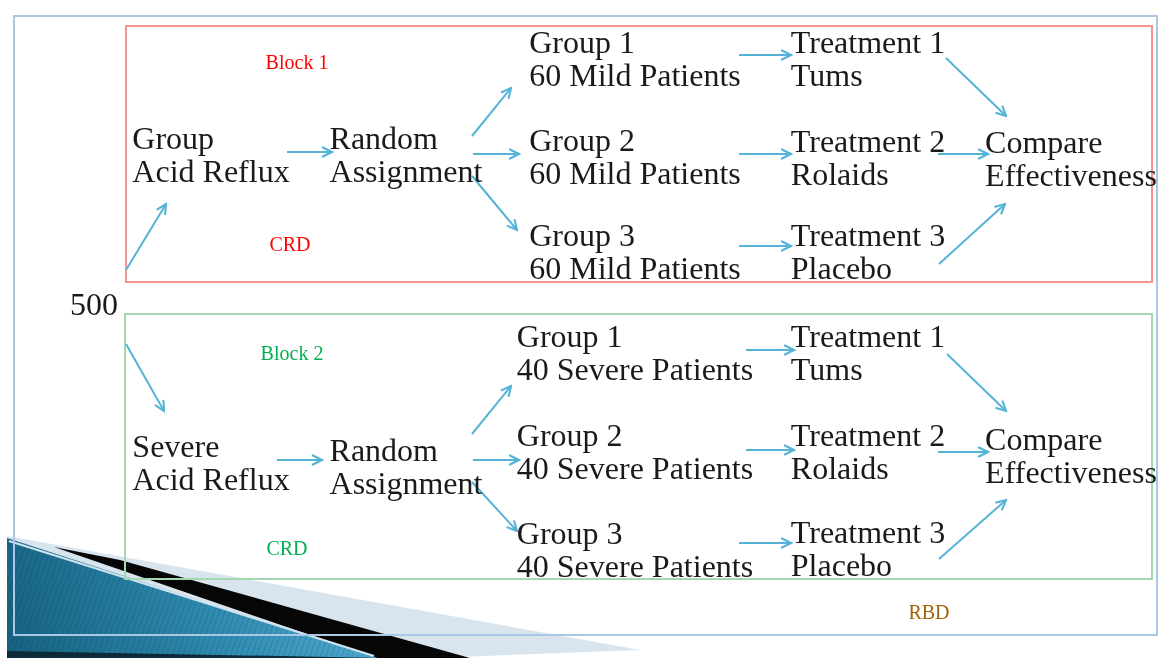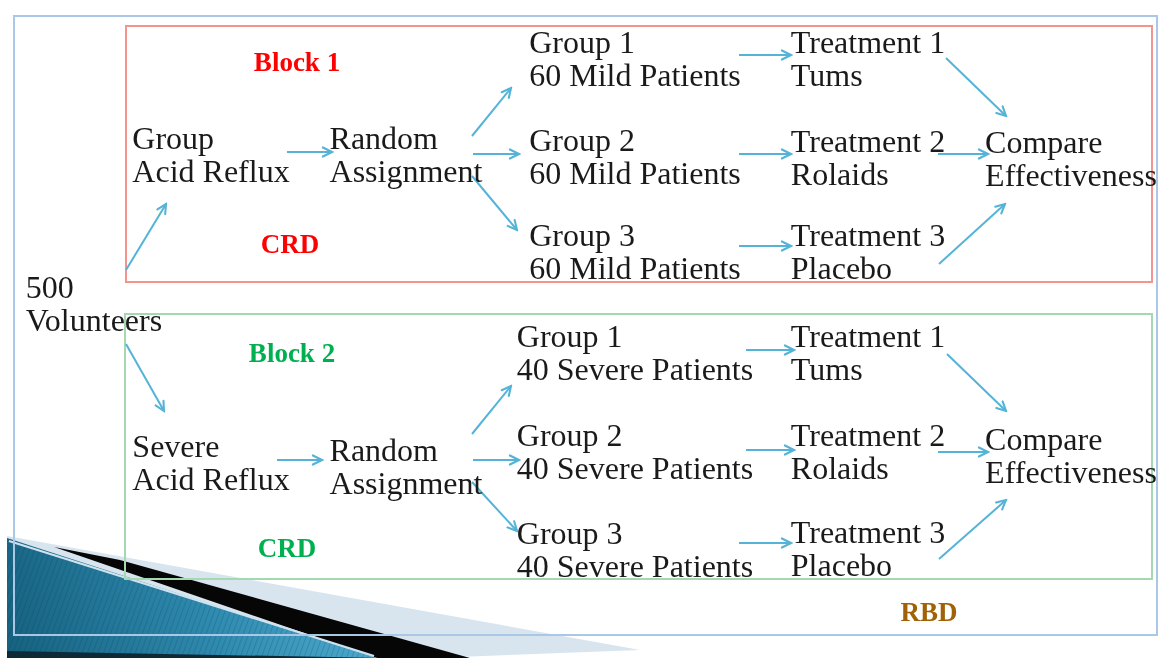--- a/index.html
+++ b/index.html
@@ -25,21 +25,21 @@
   .node{
     position:absolute;z-index:5;
     transform:translate(-50%,-50%);
     text-align:left;white-space:nowrap;
     font-size:32px;line-height:33px;color:#1a1a1a;
   }
   .node span{display:block;}
   .lbl{
     position:absolute;z-index:5;
     transform:translate(-50%,-50%);
-    font-size:27px;font-weight:bold;white-space:nowrap;text-align:center;
+    font-size:20px;font-weight:normal;white-space:nowrap;text-align:center;
   }
   .lbl.red{color:#FF0000;}
   .lbl.green{color:#00B050;}
   .lbl.blue{color:#a16207;}
 </style>
 </head>
 <body>
 
 <div class="slide">
 
@@ -93,21 +93,20 @@
       <line x1="746" y1="450" x2="794" y2="450" marker-end="url(#arr)"></line>
       <line x1="739" y1="543" x2="791" y2="543" marker-end="url(#arr)"></line>
       <line x1="947" y1="354" x2="1006" y2="411" marker-end="url(#arr)"></line>
       <line x1="938" y1="452" x2="988" y2="452" marker-end="url(#arr)"></line>
       <line x1="939" y1="559" x2="1006" y2="500" marker-end="url(#arr)"></line>
     </g>
   </svg>
 
   <div class="node" style="left:94px;top:304px;">
     <span>500</span>
-    <span>Volunteers</span>
   </div>
 
   <div class="lbl red" style="left:297px;top:62px;">Block 1</div>
   <div class="lbl red" style="left:290px;top:244px;">CRD</div>
 
   <div class="node" style="left:211px;top:155px;">
     <span>Group</span>
     <span>Acid Reflux</span>
   </div>
   <div class="node" style="left:406px;top:155px;">

